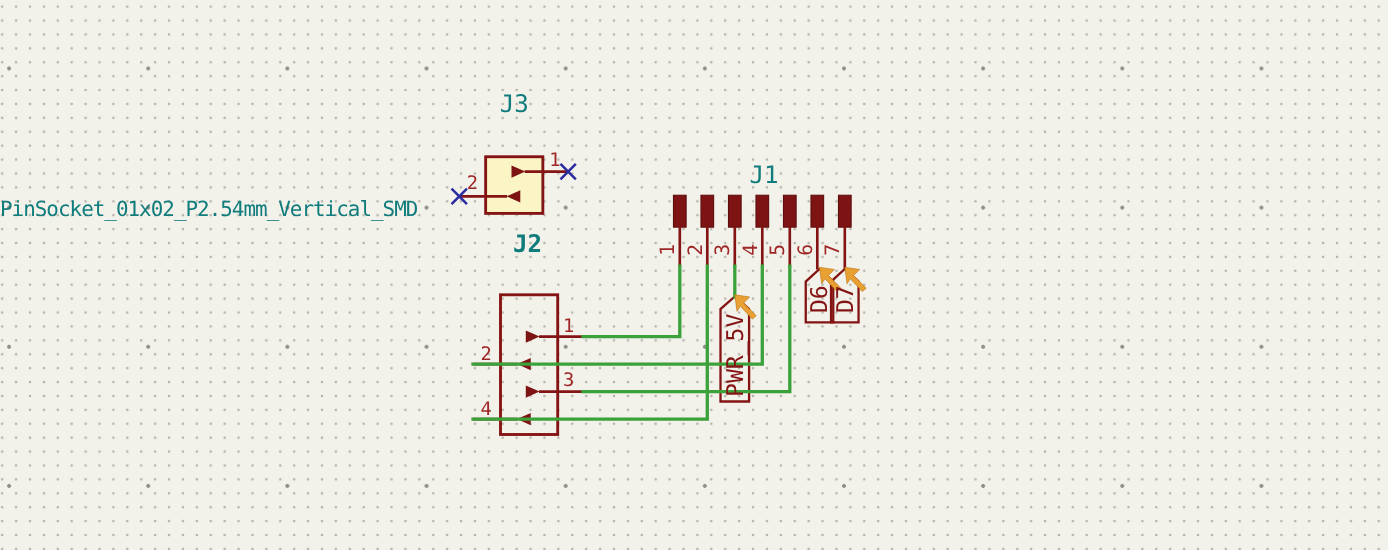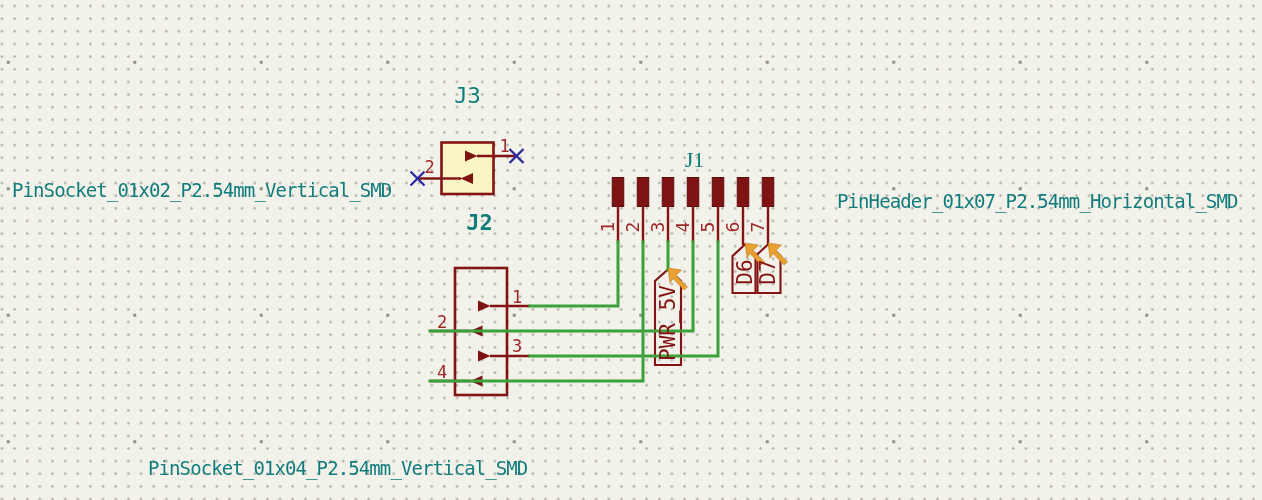--- a/index.html
+++ b/index.html
@@ -80,25 +80,23 @@
 
     <g fill="#E8A033" stroke="#C07818" stroke-width="0.6">
       <polygon points="668,268 681.5,270 676,275.5 687.5,287 684,290 673,278.5 670,283"></polygon>
       <polygon points="745,243 758.5,245 753,250.5 764.5,262 761,265 750,253.5 747,258"></polygon>
       <polygon points="768,243 781.5,245 776,250.5 787.5,262 784,265 773,253.5 770,258"></polygon>
     </g>
   </svg>
 
   <div class="txt teal ref" style="left:448px;top:83px;width:39px;">J3</div>
   <div class="txt teal ref" style="left:460px;top:210px;width:39px;font-weight:bold;">J2</div>
-  <div class="txt teal ref" style="left:675px;top:147px;width:39px;font-family:Liberation Serif, serif;">J1</div>
+  <div class="txt teal ref" style="left:675px;top:147px;width:39px;">J1</div>
 
-  <div class="txt teal fp" style="left:12px;top:179px;">PinSocket_01x02_P2.54mm_Vertical_SMD</div>
-  <div class="txt teal fp" style="left:837px;top:190px;">PinHeader_01x07_P2.54mm_Horizontal_SMD</div>
-  <div class="txt teal fp" style="left:148px;top:457px;">PinSocket_01x04_P2.54mm_Vertical_SMD</div>
+  <div class="txt teal fp" style="left:0;top:179px;">PinSocket_01x02_P2.54mm_Vertical_SMD</div>
 
   <div class="txt pinnum-rot" style="left:594.5px;top:218px;">1</div>
   <div class="txt pinnum-rot" style="left:619.5px;top:218px;">2</div>
   <div class="txt pinnum-rot" style="left:644.5px;top:218px;">3</div>
   <div class="txt pinnum-rot" style="left:669.5px;top:218px;">4</div>
   <div class="txt pinnum-rot" style="left:694.5px;top:218px;">5</div>
   <div class="txt pinnum-rot" style="left:719.5px;top:218px;">6</div>
   <div class="txt pinnum-rot" style="left:744.5px;top:218px;">7</div>
 
   <div class="txt pinnum" style="left:507px;top:288px;">1</div>

